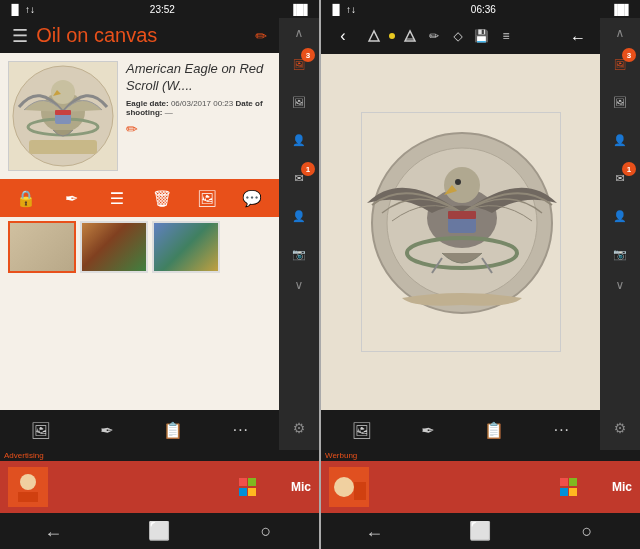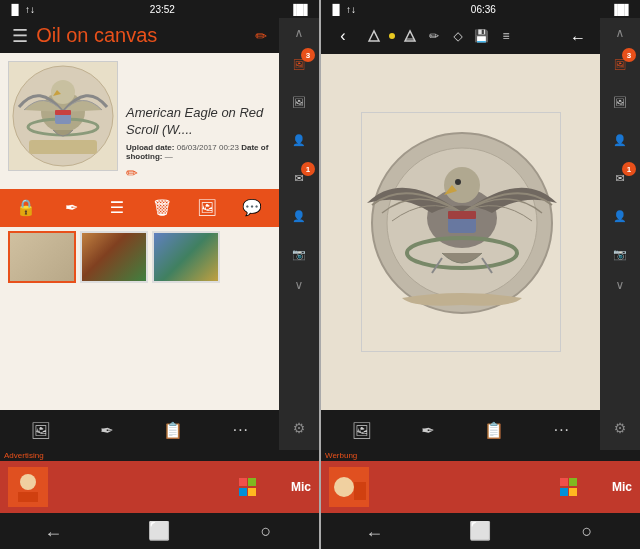--- a/index.html
+++ b/index.html
@@ -142,21 +142,20 @@
       border: 1px solid #ccc;
       flex-shrink: 0;
       display: flex;
       align-items: center;
       justify-content: center;
       overflow: hidden;
     }
 
     .artwork-info {
       flex: 1;
-      margin-top: 44px;
     }
 
     .artwork-title {
       font-style: italic;
       font-size: 13px;
       color: #333;
       line-height: 1.3;
     }
 
     .artwork-meta {
@@ -459,21 +458,21 @@
 
               <rect x="46" y="48" width="16" height="14" rx="2" fill="#8090b8"></rect>
               <rect x="46" y="48" width="16" height="5" rx="1" fill="#c84040"></rect>
             </svg>
           </div>
 
           <div class="artwork-info">
             <div class="artwork-title">American Eagle
 on Red Scroll (W....</div>
             <div class="artwork-meta">
-              <span class="label">Upload date:</span>
+              <span class="label">Eagle date:</span>
               <span>06/03/2017 00:23</span>
               <span class="label">Date of shooting:</span>
               <span>—</span>
             </div>
             <div class="pencil-icon">✏</div>
           </div>
         </div>
 
         <div class="action-bar">
           <div class="action-btn">🔒</div>

